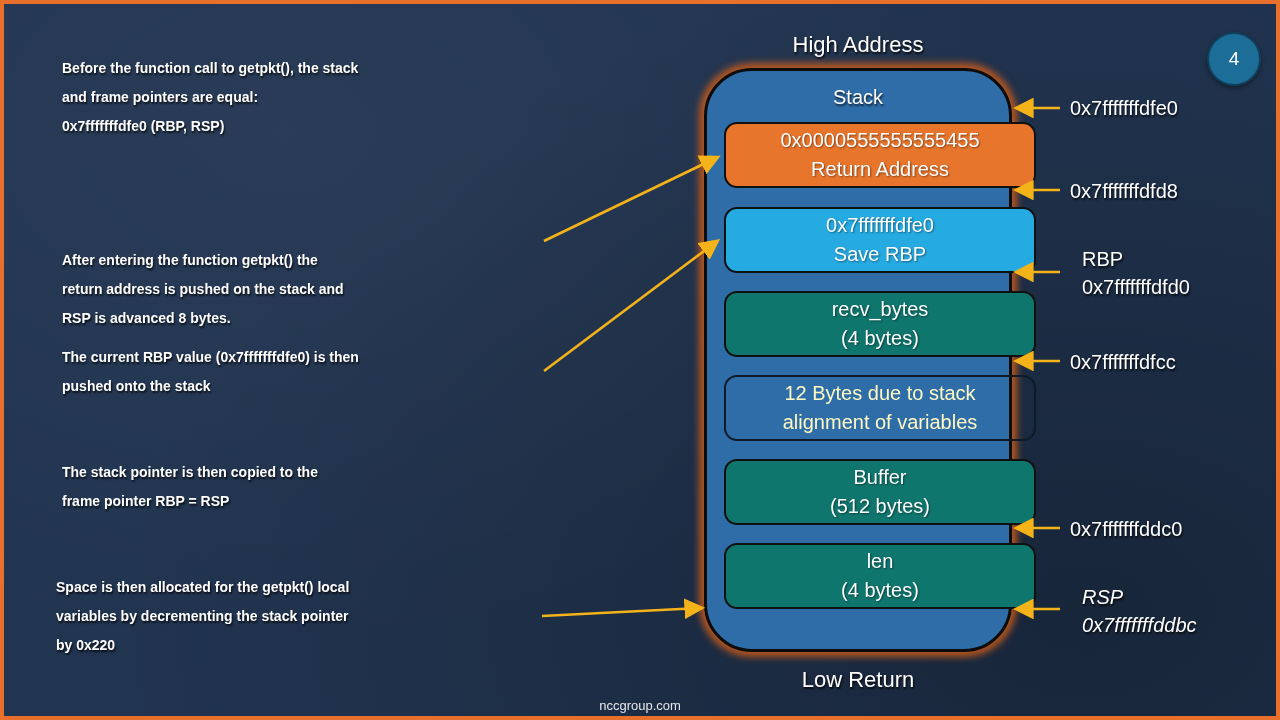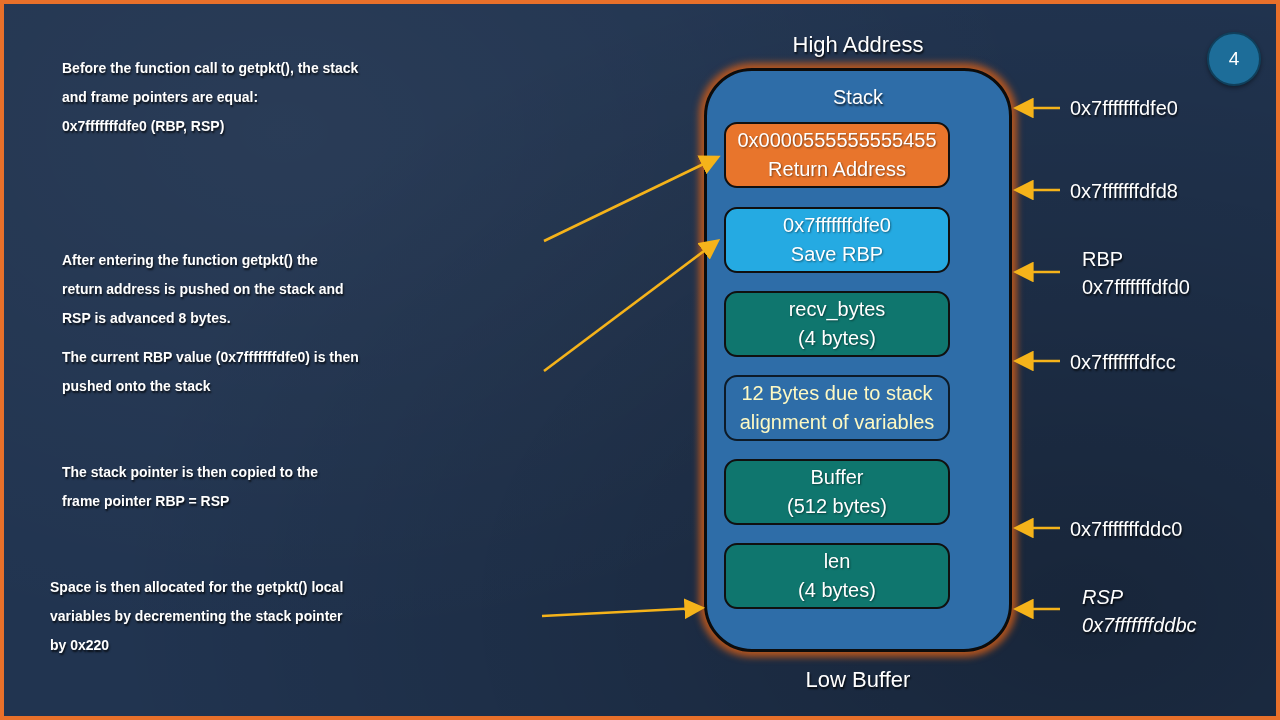--- a/index.html
+++ b/index.html
@@ -23,21 +23,21 @@
   .stack-container{
     position:absolute;left:700px;top:64px;width:308px;height:584px;box-sizing:border-box;
     background:#2e6da8;border:3px solid #0c0c0c;border-radius:48px;
     box-shadow:0 0 7px 5px rgba(205,92,25,0.85);
   }
   .stack-title{
     position:absolute;top:15px;left:0;width:100%;text-align:center;color:#fff;
     font-size:20px;text-shadow:1px 2px 2px rgba(0,0,0,0.7);
   }
   .stack-box{
-    position:absolute;left:17px;width:226px;height:66px;box-sizing:border-box;
+    position:absolute;left:17px;width:312px;height:66px;box-sizing:border-box;
     border:2px solid #101010;border-radius:13px;color:#fff;
     display:flex;flex-direction:column;align-items:center;justify-content:center;
     font-size:20px;line-height:29px;text-shadow:1px 1px 2px rgba(0,0,0,0.45);
   }
   .stack-box span{display:block;text-align:center;}
   .box-orange{background:#e8752c;}
   .box-blue{background:#25aae2;}
   .box-green{background:#0f766e;}
   .box-note{background:transparent;border:2px solid #0d1b28;color:#fef9c3;text-shadow:none;}
   .addr{
@@ -64,26 +64,26 @@
   <div class="note" style="left:58px;top:50px;width:505px;">Before the function call to getpkt(), the stack
 and frame pointers are equal:
 0x7fffffffdfe0 (RBP, RSP)</div>
   <div class="note" style="left:58px;top:196px;width:505px;margin-top:46px;">After entering the function getpkt() the
 return address is pushed on the stack and
 RSP is advanced 8 bytes.</div>
   <div class="note" style="left:58px;top:339px;width:510px;">The current RBP value (0x7fffffffdfe0) is then
 pushed onto the stack</div>
   <div class="note" style="left:58px;top:454px;width:480px;">The stack pointer is then copied to the
 frame pointer RBP = RSP</div>
-  <div class="note" style="left:46px;top:569px;width:510px;">Space is then allocated for the getpkt() local
+  <div class="note" style="left:52px;top:569px;width:510px;">Space is then allocated for the getpkt() local
 variables by decrementing the stack pointer
 by 0x220</div>
 
   <div class="diagram-title" style="top:28px;">High Address</div>
-  <div class="diagram-title" style="top:663px;">Low Buffer</div>
+  <div class="diagram-title" style="top:663px;">Low Return</div>
 
   <div class="stack-container">
     <div class="stack-title">Stack</div>
 
     <div class="stack-box box-orange" style="top:51px;">
       <span>0x0000555555555455</span>
       <span>Return Address</span>
     </div>
     <div class="stack-box box-blue" style="top:136px;">
       <span>0x7fffffffdfe0</span>
@@ -136,14 +136,15 @@
       <line x1="1056" y1="357" x2="1014" y2="357" marker-end="url(#ah)"></line>
       <line x1="1056" y1="524" x2="1014" y2="524" marker-end="url(#ah)"></line>
       <line x1="1056" y1="605" x2="1014" y2="605" marker-end="url(#ah)"></line>
     </g>
   </svg>
 
   <div class="badge">
     <span>4</span>
   </div>
 
+  <div class="footer">nccgroup.com</div>
 
 </div>
 
 </body></html>

